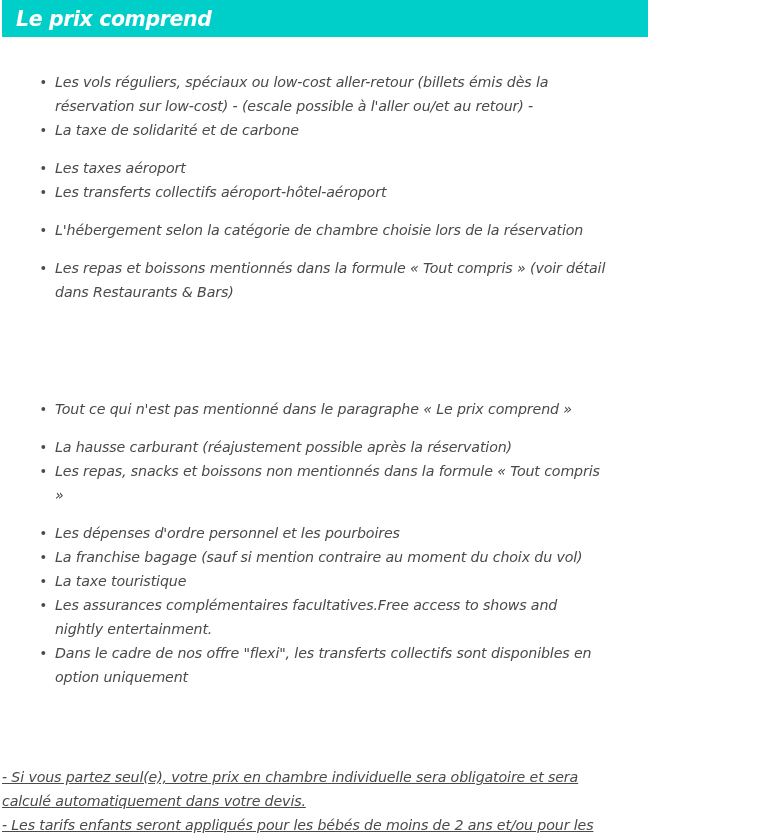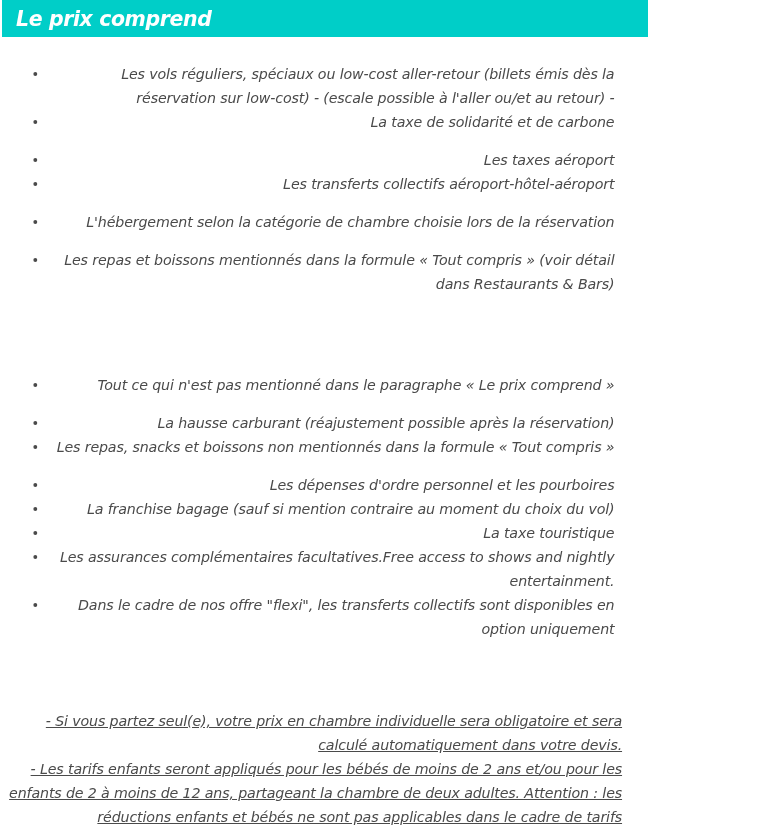--- a/index.html
+++ b/index.html
@@ -12,21 +12,20 @@
     height: 835px;
     overflow: hidden;
     font-family: "DejaVu Sans", sans-serif;
     color: #4a4a4a;
   }
   .page {
     position: relative;
     width: 648px;
     height: 835px;
     background: #fff;
-    text-align: right;
   }
 
   
   .section-bar {
     background: #00cec8;
     height: 37px;
     display: flex;
     align-items: center;
     margin-left: 2px;
     padding-left: 14px;
@@ -47,21 +46,21 @@
 
   
   .section-body {
     font-style: italic;
     font-size: 14.6px;
     color: #4a4a4a;
     letter-spacing: -0.15px;
   }
   ul.bullets {
     list-style: none;
-    margin: 8px;
+    margin: 16px;
     padding: 0;
   }
   ul.bullets li {
     position: relative;
     padding-left: 40px;
     padding-right: 10px;
     line-height: 24px;
     font-style: italic;
     font-size: 14.6px;
     letter-spacing: -0.15px;

